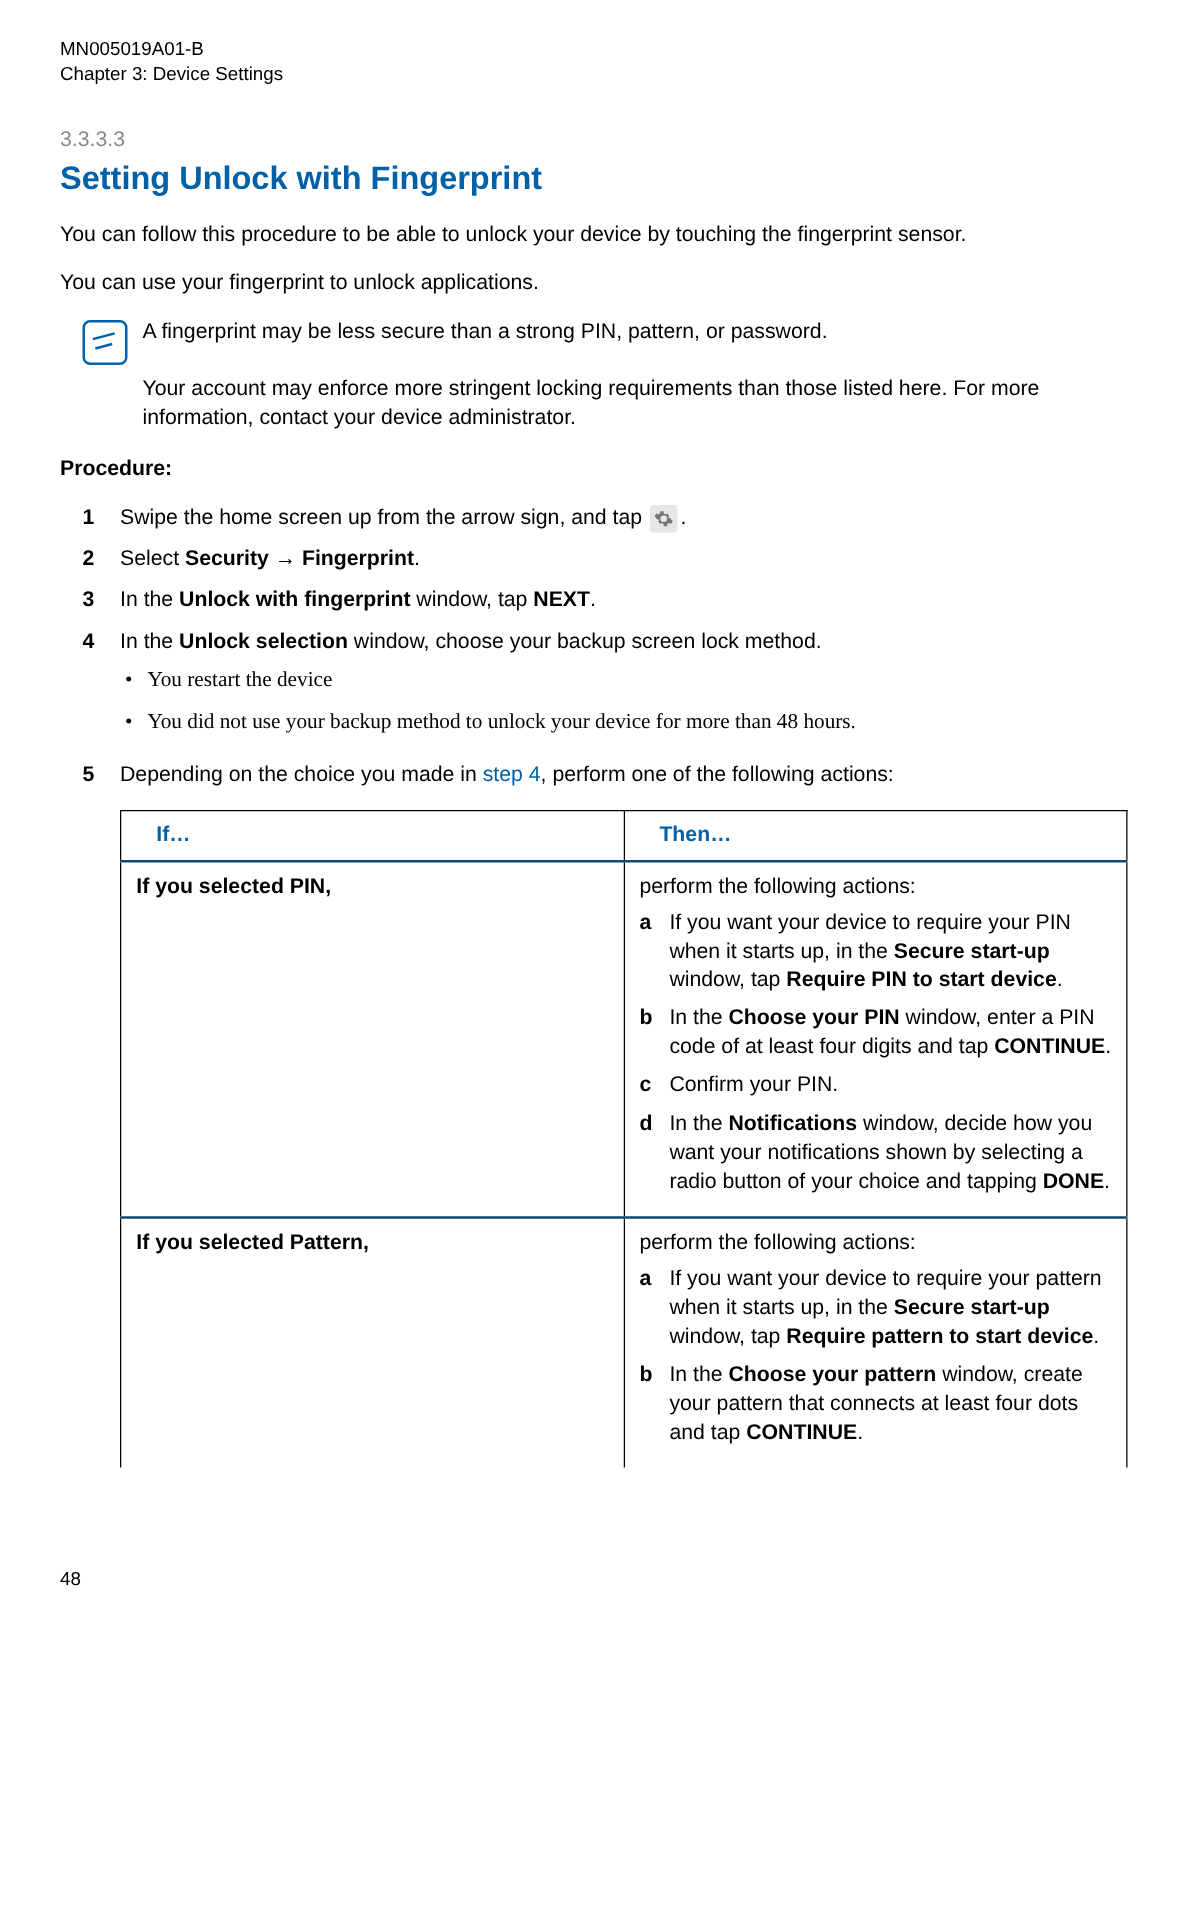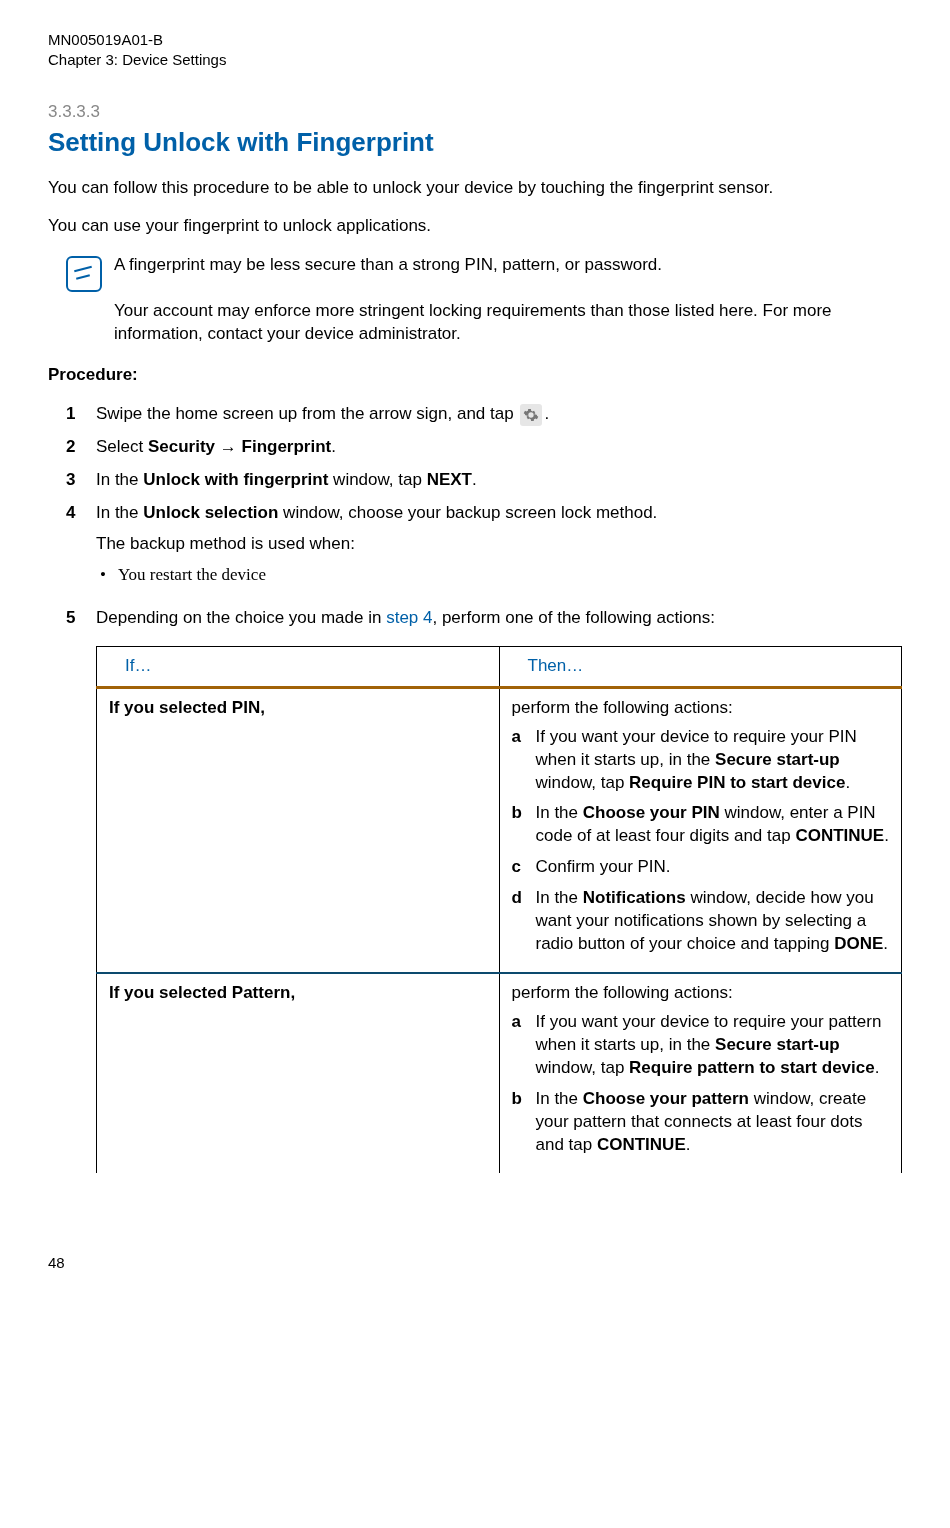--- a/index.html
+++ b/index.html
@@ -110,23 +110,23 @@
   }
   table.ifthen th, table.ifthen td {
     border-left: 1px solid #000;
     border-right: 1px solid #000;
     padding: 8px 12px;
     vertical-align: top;
     text-align: left;
   }
   table.ifthen th {
     color: #0060a8;
-    font-weight: normal;
+    font-weight: bold;
     border-top: 1px solid #000;
-    border-bottom: 3px solid #a16207;
+    border-bottom: 1px solid #a16207;
     width: 50%;
     padding-left: 28px;
   }
   table.ifthen tr.row td { border-top: 2px solid #0c4a6e; }
   table.ifthen td:first-child { font-weight: bold; }
   ol.alpha {
     list-style: none;
     padding-left: 0;
     margin: 6px 0 0 0;
   }
@@ -183,23 +183,23 @@
   <li>
     <span class="num">3</span>
     <span class="body">
       <span>In the </span><b>Unlock with fingerprint</b><span> window, tap </span><b>NEXT</b><span>.</span>
     </span>
   </li>
   <li>
     <span class="num">4</span>
     <span class="body">
       <span>In the </span><b>Unlock selection</b><span> window, choose your backup screen lock method.</span>
-      <div class="sub-text">The backup method is used when:</div>
       <ul class="bullets">
         <li>You restart the device</li>
+        <li>You did not use your backup method to unlock your device for more than 48 hours.</li>
       </ul>
     </span>
   </li>
   <li>
     <span class="num">5</span>
     <span class="body">
       <span>Depending on the choice you made in </span><span class="link">step 4</span><span>, perform one of the following actions:</span>
 
       <table class="ifthen">
         <tbody>

